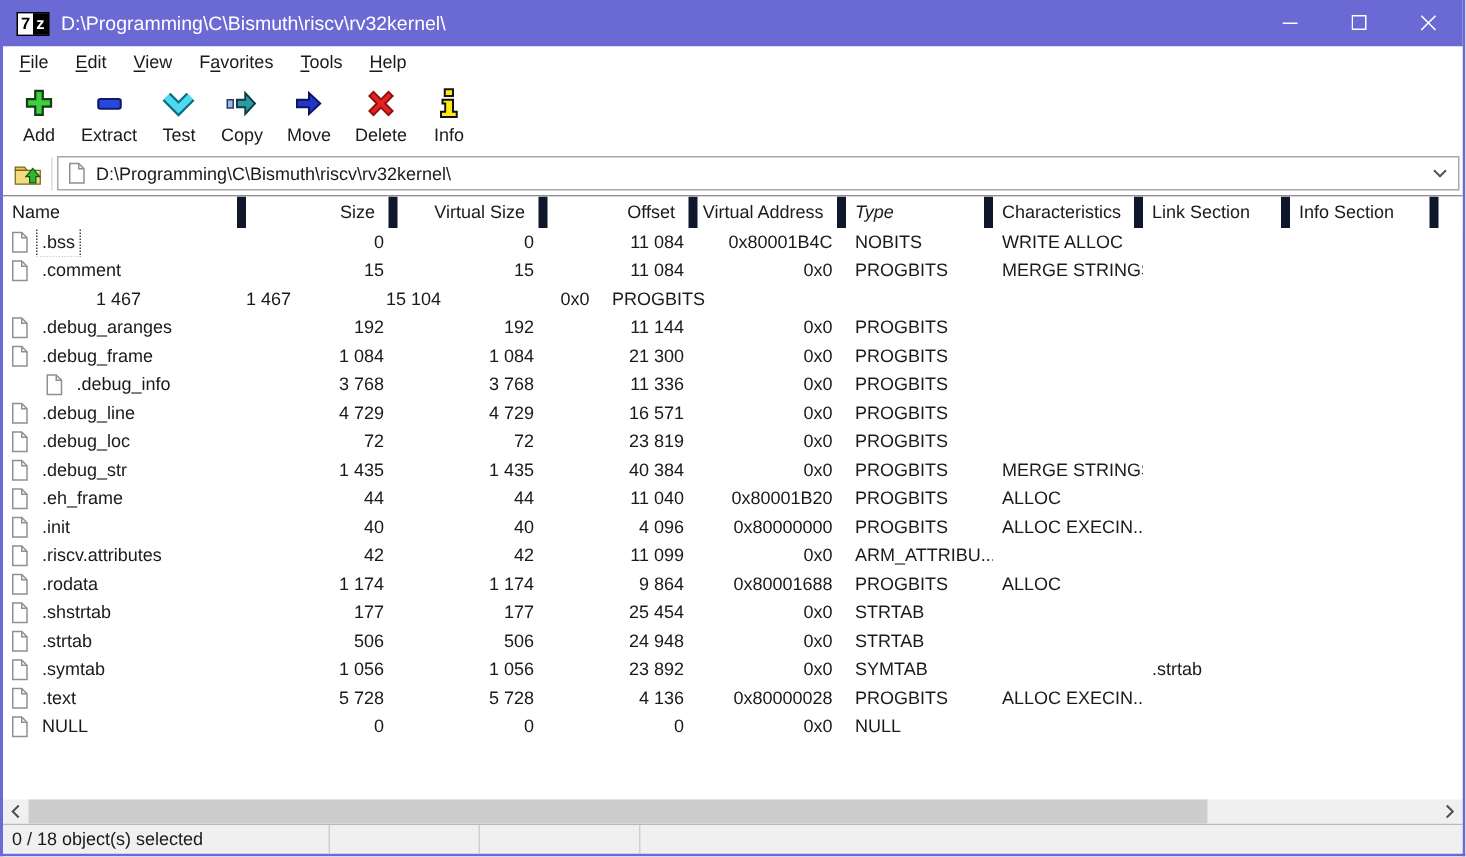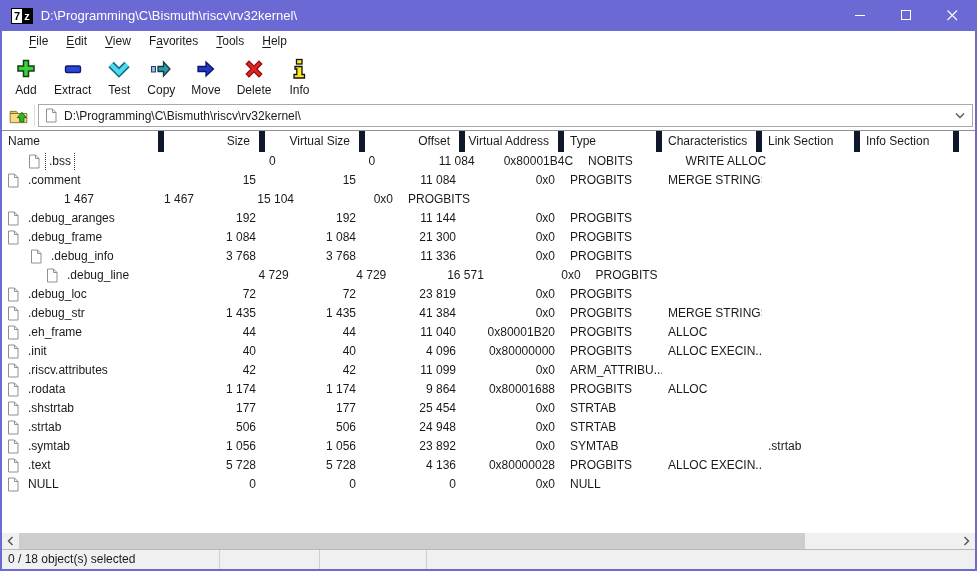--- a/index.html
+++ b/index.html
@@ -12,21 +12,21 @@
   .titlebar { height:31px; background:#6b69d4; display:flex; align-items:center; flex:0 0 31px; }
   .logo { display:flex; margin-left:9px; border:1px solid #000; height:16px; font-weight:bold;
     font-size:11px; line-height:14px; }
   .logo-7 { background:#fff; color:#000; padding:0 2px; }
   .logo-z { background:#000; color:#fff; padding:0 2px; }
   .title { color:#fff; font-size:13px; margin-left:8px; flex:1; white-space:nowrap; overflow:hidden; }
   .win-controls { display:flex; height:31px; }
   .win-btn { width:46px; height:31px; display:flex; align-items:center; justify-content:center; cursor:default; }
 
   
-  .menubar { height:21px; flex:0 0 21px; background:#fff; display:flex; align-items:center; padding-left:18px; }
+  .menubar { height:21px; flex:0 0 21px; background:#fff; display:flex; align-items:center; padding-left:2px; }
   .menu-item { padding:0 9px; line-height:21px; }
   .menu-item u { text-underline-offset:2px; }
 
   
   .toolbar { height:49px; flex:0 0 49px; background:#fff; display:flex; align-items:flex-start; padding:3px 0 0 4px; }
   .tb-btn { display:flex; flex-direction:column; align-items:center; padding:2px 8px; }
   .tb-ico { width:24px; height:24px; display:block; }
   .tb-label { margin-top:2px; line-height:14px; }
 
   
@@ -186,29 +186,29 @@
     </div>
   </div>
 
   <div class="list">
     <div class="lheader">
         <div class="hcell left" style="width: 162px;"><span>Name</span></div>
         <div class="hcell right" style="width: 101px;"><span>Size</span></div>
         <div class="hcell right" style="width: 100px;"><span>Virtual Size</span></div>
         <div class="hcell right" style="width: 100px;"><span>Offset</span></div>
         <div class="hcell right" style="width: 99px;"><span>Virtual Address</span></div>
-        <div class="hcell left" style="width: 98px;"><span>Type</span></div>
+        <div class="hcell left" style="width: 98px; font-style: italic;"><span>Type</span></div>
         <div class="hcell left" style="width: 100px;"><span>Characteristics</span></div>
         <div class="hcell left" style="width: 98px;"><span>Link Section</span></div>
         <div class="hcell left" style="width: 99px;"><span>Info Section</span></div>
         <div class="hcell fill"></div>
       </div>
     <div class="lrows">
         <div class="lrow">
-          <div class="cell name" style="width: 162px; margin-left: 21px;">
+          <div class="cell name" style="width: 162px;">
             <span class="file-ico">
               <svg width="12" height="15" viewBox="0 0 12 14">
                 <path d="M1.5 .5h6l3.5 3.5v9.5h-9.5z" fill="#fff" stroke="#909090"></path>
                 <path d="M7.5 .5v3.5h3.5" fill="none" stroke="#909090"></path>
               </svg>
             </span>
             <span class="name-label focused">.bss</span>
           </div>
           <div class="cell right" style="width: 101px;">0</div>
           <div class="cell right" style="width: 100px;">0</div>
@@ -299,21 +299,21 @@
           <div class="cell right" style="width: 101px;">3 768</div>
           <div class="cell right" style="width: 100px;">3 768</div>
           <div class="cell right" style="width: 100px;">11 336</div>
           <div class="cell right" style="width: 99px;">0x0</div>
           <div class="cell left" style="width: 98px;">PROGBITS</div>
           <div class="cell left" style="width: 100px;"></div>
           <div class="cell left" style="width: 98px;"></div>
           <div class="cell left" style="width: 99px;"></div>
         </div>
         <div class="lrow">
-          <div class="cell name" style="width: 162px; margin-left: 39px;">
+          <div class="cell name" style="width: 162px;">
             <span class="file-ico">
               <svg width="12" height="15" viewBox="0 0 12 14">
                 <path d="M1.5 .5h6l3.5 3.5v9.5h-9.5z" fill="#fff" stroke="#909090"></path>
                 <path d="M7.5 .5v3.5h3.5" fill="none" stroke="#909090"></path>
               </svg>
             </span>
             <span class="name-label">.debug_line</span>
           </div>
           <div class="cell right" style="width: 101px;">4 729</div>
           <div class="cell right" style="width: 100px;">4 729</div>
@@ -348,21 +348,21 @@
             <span class="file-ico">
               <svg width="12" height="15" viewBox="0 0 12 14">
                 <path d="M1.5 .5h6l3.5 3.5v9.5h-9.5z" fill="#fff" stroke="#909090"></path>
                 <path d="M7.5 .5v3.5h3.5" fill="none" stroke="#909090"></path>
               </svg>
             </span>
             <span class="name-label">.debug_str</span>
           </div>
           <div class="cell right" style="width: 101px;">1 435</div>
           <div class="cell right" style="width: 100px;">1 435</div>
-          <div class="cell right" style="width: 100px;">41 384</div>
+          <div class="cell right" style="width: 100px;">40 384</div>
           <div class="cell right" style="width: 99px;">0x0</div>
           <div class="cell left" style="width: 98px;">PROGBITS</div>
           <div class="cell left" style="width: 100px;">MERGE STRINGS</div>
           <div class="cell left" style="width: 98px;"></div>
           <div class="cell left" style="width: 99px;"></div>
         </div>
         <div class="lrow">
           <div class="cell name" style="width: 162px;">
             <span class="file-ico">
               <svg width="12" height="15" viewBox="0 0 12 14">

